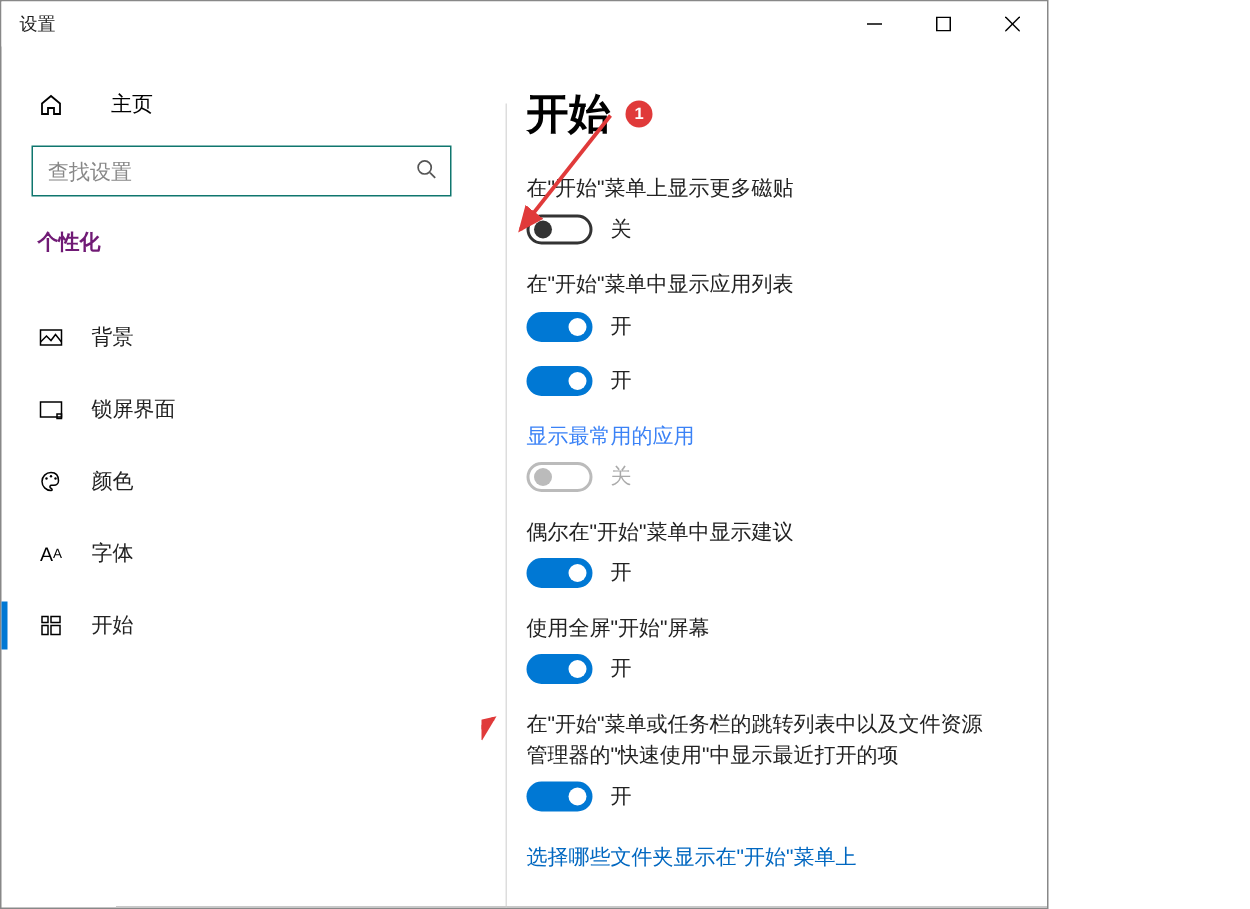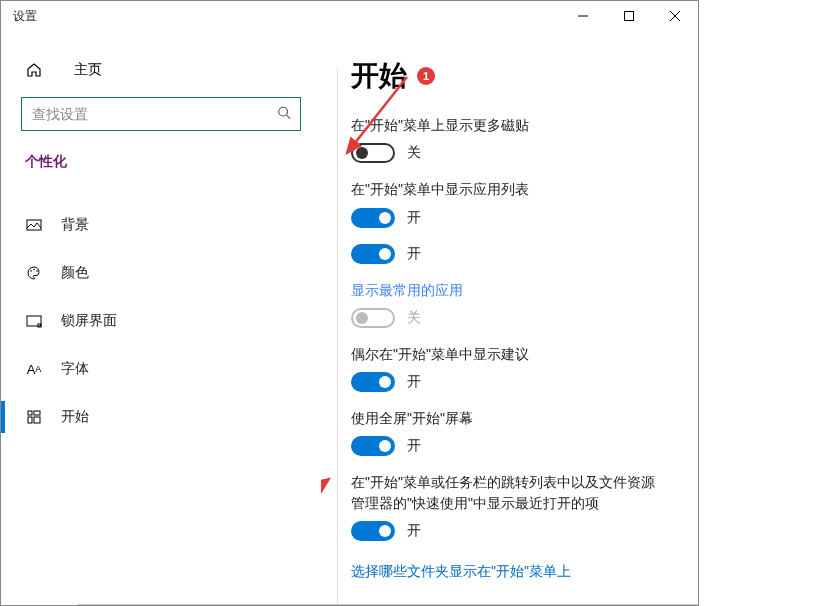--- a/index.html
+++ b/index.html
@@ -101,36 +101,36 @@
             <svg width="16" height="16" viewBox="0 0 16 16">
                 <rect x="1" y="3" width="14" height="10" stroke="#000" fill="none"></rect>
                 <polyline points="1,11 5,7 8,10 11,6 15,11" stroke="#000" fill="none"></polyline>
               </svg>
           </span>
           <span>背景</span>
         </div>
         <div class="nav-item">
           <span class="nav-icon">
             <svg width="16" height="16" viewBox="0 0 16 16">
+                <rect x="1" y="3" width="14" height="10" stroke="#000" fill="none"></rect>
+                <rect x="12" y="11" width="3" height="3" stroke="#000" fill="none"></rect>
+              </svg>
+          </span>
+          <span>锁屏界面</span>
+        </div>
+        <div class="nav-item">
+          <span class="nav-icon">
+            <svg width="16" height="16" viewBox="0 0 16 16">
                 <path d="M8 2a6 6 0 1 0 0 12c1 0 1-1 0-1.5s-1-1.5 0-2h2a3 3 0 0 0 3-3C13 4 11 2 8 2z" stroke="#000" fill="none"></path>
                 <circle cx="5" cy="6" r="0.8" fill="#000"></circle>
                 <circle cx="8" cy="4.5" r="0.8" fill="#000"></circle>
                 <circle cx="11" cy="6" r="0.8" fill="#000"></circle>
               </svg>
           </span>
           <span>颜色</span>
-        </div>
-        <div class="nav-item">
-          <span class="nav-icon">
-            <svg width="16" height="16" viewBox="0 0 16 16">
-                <rect x="1" y="3" width="14" height="10" stroke="#000" fill="none"></rect>
-                <rect x="12" y="11" width="3" height="3" stroke="#000" fill="none"></rect>
-              </svg>
-          </span>
-          <span>锁屏界面</span>
         </div>
         <div class="nav-item">
           <span class="nav-icon">
             <span style="font-size:13px;color:#000;">A</span>
               <span style="font-size:9px;color:#000;">A</span>
           </span>
           <span>字体</span>
         </div>
         <div class="nav-item active">
           <span class="nav-icon">

